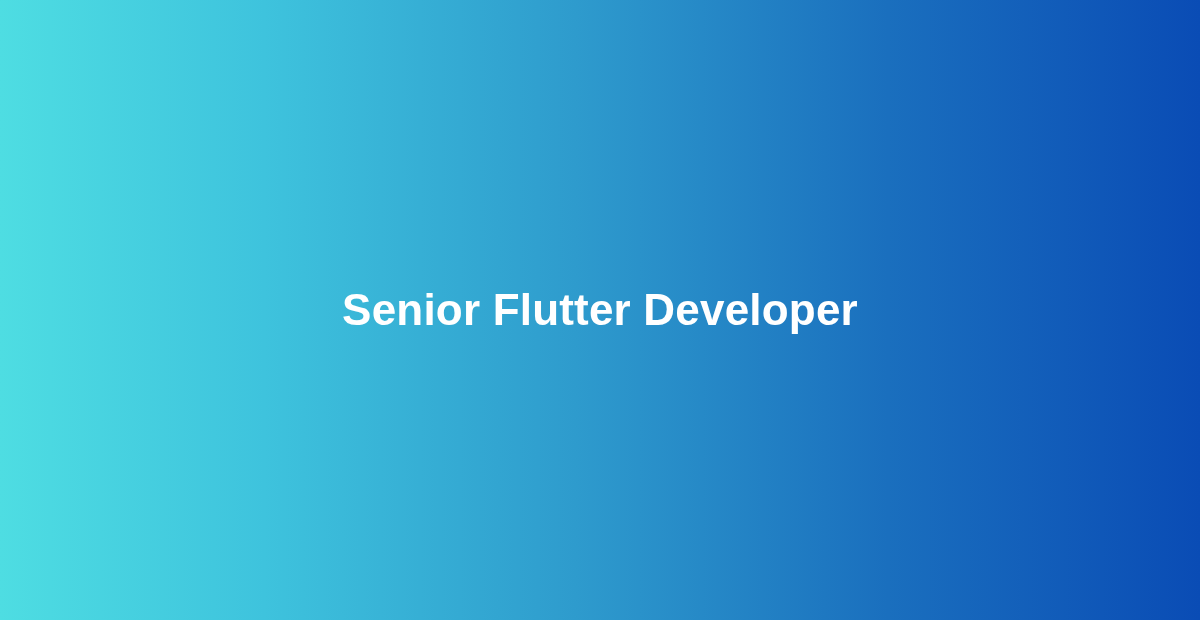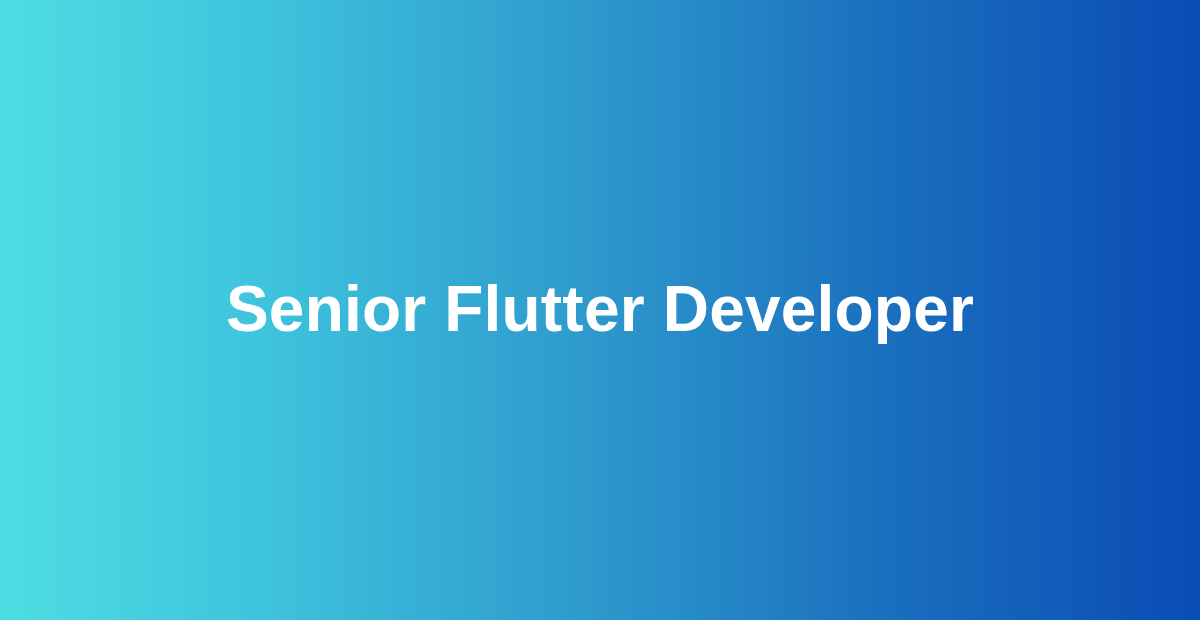--- a/index.html
+++ b/index.html
@@ -31,21 +31,21 @@
       #1a6fbe 74%,
       #0a4cb5 100%
     );
   }
 
   .banner-title {
     margin: 0;
     padding: 0 40px;
     color: #ffffff;
     font-family: "Liberation Sans", sans-serif;
-    font-size: 64px;
+    font-size: 44px;
     font-weight: 700;
     line-height: 1.12;
     letter-spacing: 0.2px;
     text-align: right;
     white-space: nowrap;
     -webkit-font-smoothing: antialiased;
   }
 </style>
 </head>
 <body>

